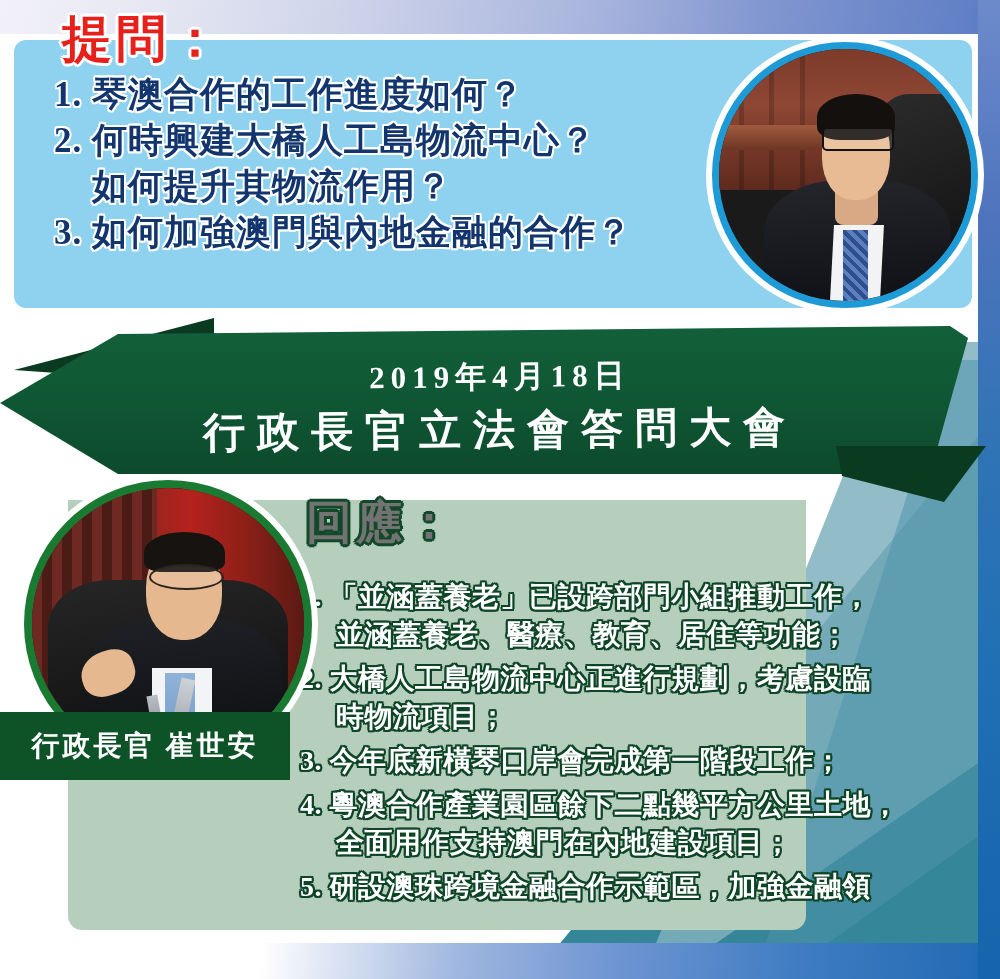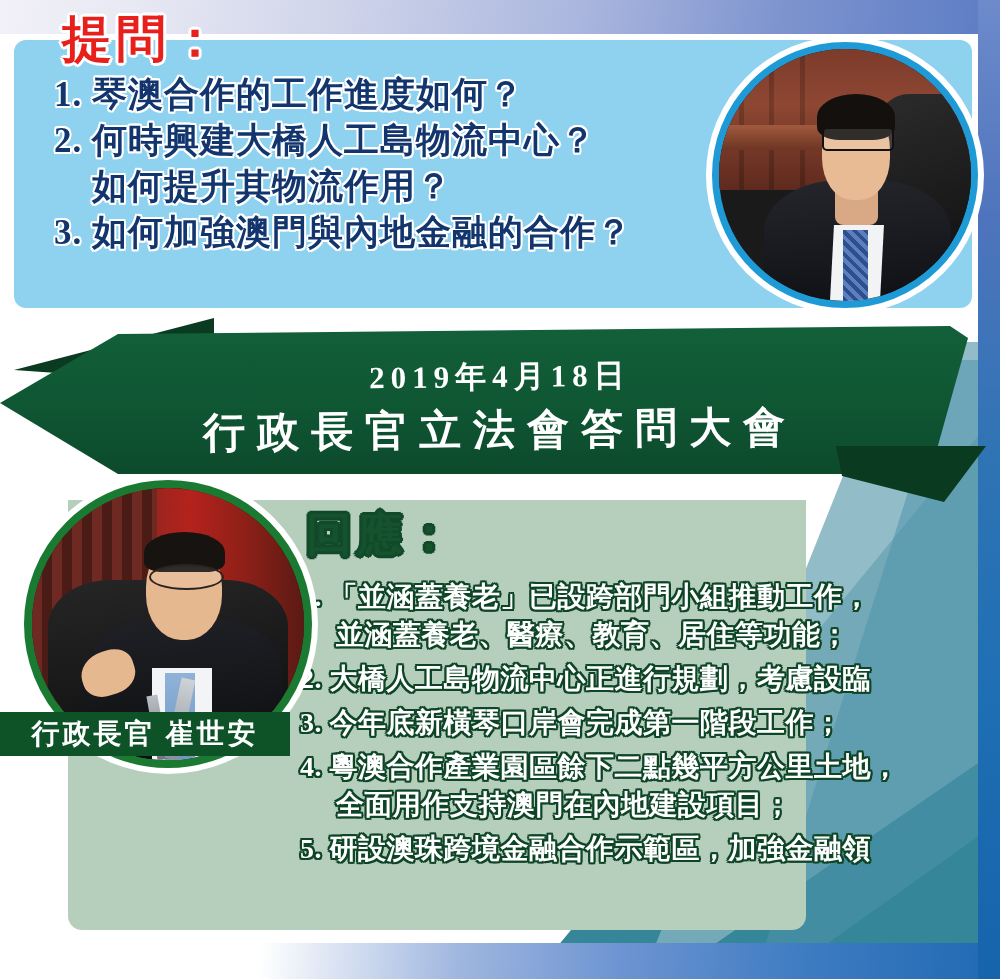--- a/index.html
+++ b/index.html
@@ -129,22 +129,22 @@
     color:#fff;font-size:42px;font-weight:bold;letter-spacing:12px;
     transform:rotate(-0.6deg);
   }
 
   
   .a-panel{
     position:absolute;left:68px;top:500px;width:738px;height:430px;
     background:#b6cfbd;border-radius:0 0 14px 14px;
   }
   .a-title{
-    position:absolute;left:306px;top:504px;
-    font-size:46px;font-weight:bold;color:#14532d;letter-spacing:4px;
+    position:absolute;left:306px;top:492px;
+    font-size:46px;font-weight:bold;color:#737373;letter-spacing:4px;
     text-shadow:
       -2px -2px 0 #12492a, 2px -2px 0 #12492a, -2px 2px 0 #12492a, 2px 2px 0 #12492a,
       0 -3px 0 #12492a, 0 3px 0 #12492a, -3px 0 0 #12492a, 3px 0 0 #12492a;
   }
   .a-list{
     position:absolute;left:300px;top:578px;width:690px;
     list-style:none;margin:0;padding:0;
   }
   .a-item{
     font-size:28px;font-weight:bold;color:#ffffff;letter-spacing:.5px;
@@ -179,21 +179,21 @@
   .pb-glass{position:absolute;left:43%;top:28%;width:26%;height:8%;
     border:2.5px solid #2a2420;border-radius:50%;background:rgba(255,255,255,.1);}
   .pb-hand{position:absolute;left:18%;top:60%;width:20%;height:16%;
     background:#e6b88f;border-radius:50% 40% 45% 40%;transform:rotate(-18deg);}
   .pb-mic{position:absolute;left:52%;top:70%;width:5%;height:30%;
     background:linear-gradient(180deg,#cfd3d8,#8a9097);transform:rotate(12deg);}
   .pb-mic2{position:absolute;left:44%;top:76%;width:4%;height:24%;
     background:linear-gradient(180deg,#b9bec4,#6f757c);transform:rotate(-10deg);}
 
   .label-green{
-    position:absolute;left:0px;top:712px;width:290px;height:44px;
+    position:absolute;left:0px;top:712px;width:290px;height:68px;
     background:#0e5228;display:flex;align-items:center;justify-content:center;
     color:#fff;font-size:28px;font-weight:bold;letter-spacing:3px;
   }
 </style>
 </head>
 <body>
 
 <div id="stage">
 
   <div class="bg-top-strip"></div>
@@ -256,20 +256,21 @@
 
   <ul class="a-list">
     <li class="a-item">
       <span>1.</span>
       <span>「並涵蓋養老」已設跨部門小組推動工作，</span>
       <span class="cont2">並涵蓋養老、醫療、教育、居住等功能；</span>
     </li>
     <li class="a-item">
       <span>2.</span>
       <span>大橋人工島物流中心正進行規劃，考慮設臨</span>
+      <span class="cont2">時物流項目；</span>
     </li>
     <li class="a-item">
       <span>3.</span>
       <span>今年底新橫琴口岸會完成第一階段工作；</span>
     </li>
     <li class="a-item">
       <span>4.</span>
       <span>粵澳合作產業園區餘下二點幾平方公里土地，</span>
       <span class="cont2">全面用作支持澳門在內地建設項目；</span>
     </li>

